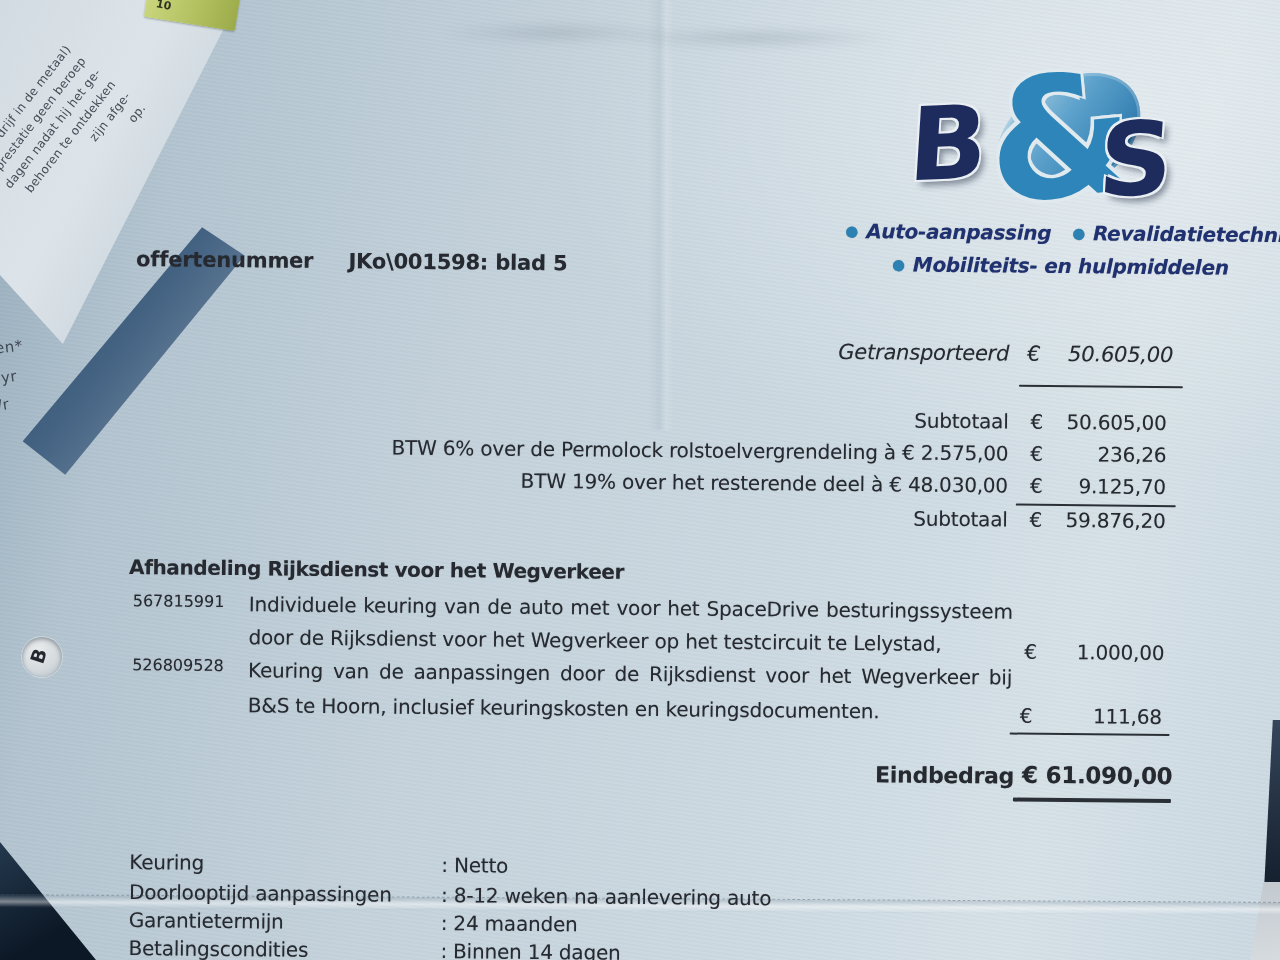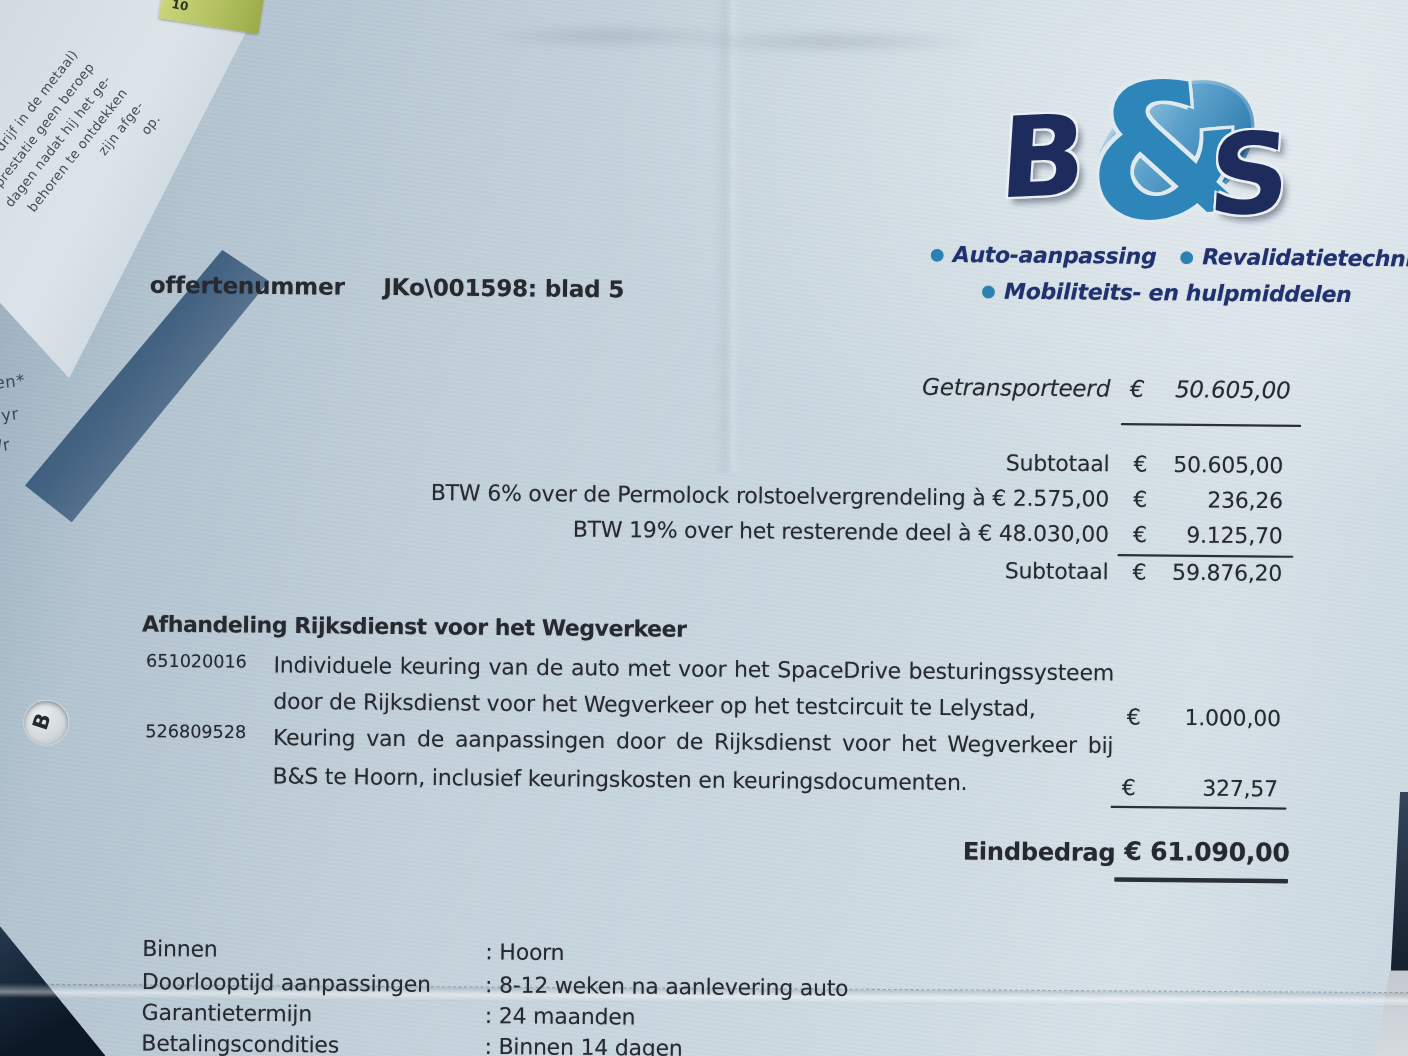--- a/index.html
+++ b/index.html
@@ -221,41 +221,41 @@
     </div>
     <div class="rule r-btw"></div>
     <div class="abs tlabel" style="top:504px">Subtotaal</div>
     <div class="abs tamt amt" style="top:504px">
       <span>€</span>
       <span>59.876,20</span>
     </div>
 
     <div class="abs heading">Afhandeling Rijksdienst voor het Wegverkeer</div>
 
-    <div class="abs icode" style="left:134px;top:596px">651020016</div>
+    <div class="abs icode" style="left:134px;top:596px">567815991</div>
     <div class="abs idesc" style="top:592px">Individuele keuring van de auto met voor het SpaceDrive besturingssysteem door de Rijksdienst voor het Wegverkeer op het testcircuit te Lelystad,</div>
     <div class="abs amt" style="left:1026px;top:636px;width:140px">
       <span>€</span>
       <span>1.000,00</span>
     </div>
 
     <div class="abs icode" style="left:134px;top:660px">526809528</div>
     <div class="abs idesc idesc2" style="top:657px">Keuring van de aanpassingen door de Rijksdienst voor het Wegverkeer bij B&amp;S te Hoorn, inclusief keuringskosten en keuringsdocumenten.</div>
     <div class="abs amt" style="left:1022px;top:700px;width:142px">
       <span>€</span>
-      <span>327,57</span>
+      <span>111,68</span>
     </div>
     <div class="rule r-item2"></div>
 
     <div class="abs final-label">Eindbedrag</div>
     <div class="abs final-amt">€ 61.090,00</div>
     <div class="rule r-final"></div>
 
-    <div class="abs flabel" style="top:855px">Binnen</div>
-    <div class="abs fvalue" style="top:855px">: Hoorn</div>
+    <div class="abs flabel" style="top:855px">Keuring</div>
+    <div class="abs fvalue" style="top:855px">: Netto</div>
     <div class="abs flabel" style="top:885px">Doorlooptijd aanpassingen</div>
     <div class="abs fvalue" style="top:885px">: 8-12 weken na aanlevering auto</div>
     <div class="abs flabel" style="top:913px">Garantietermijn</div>
     <div class="abs fvalue" style="top:913px">: 24 maanden</div>
     <div class="abs flabel" style="top:941px">Betalingscondities</div>
     <div class="abs fvalue" style="top:941px">: Binnen 14 dagen</div>
 
   </div>
 </div>
 

